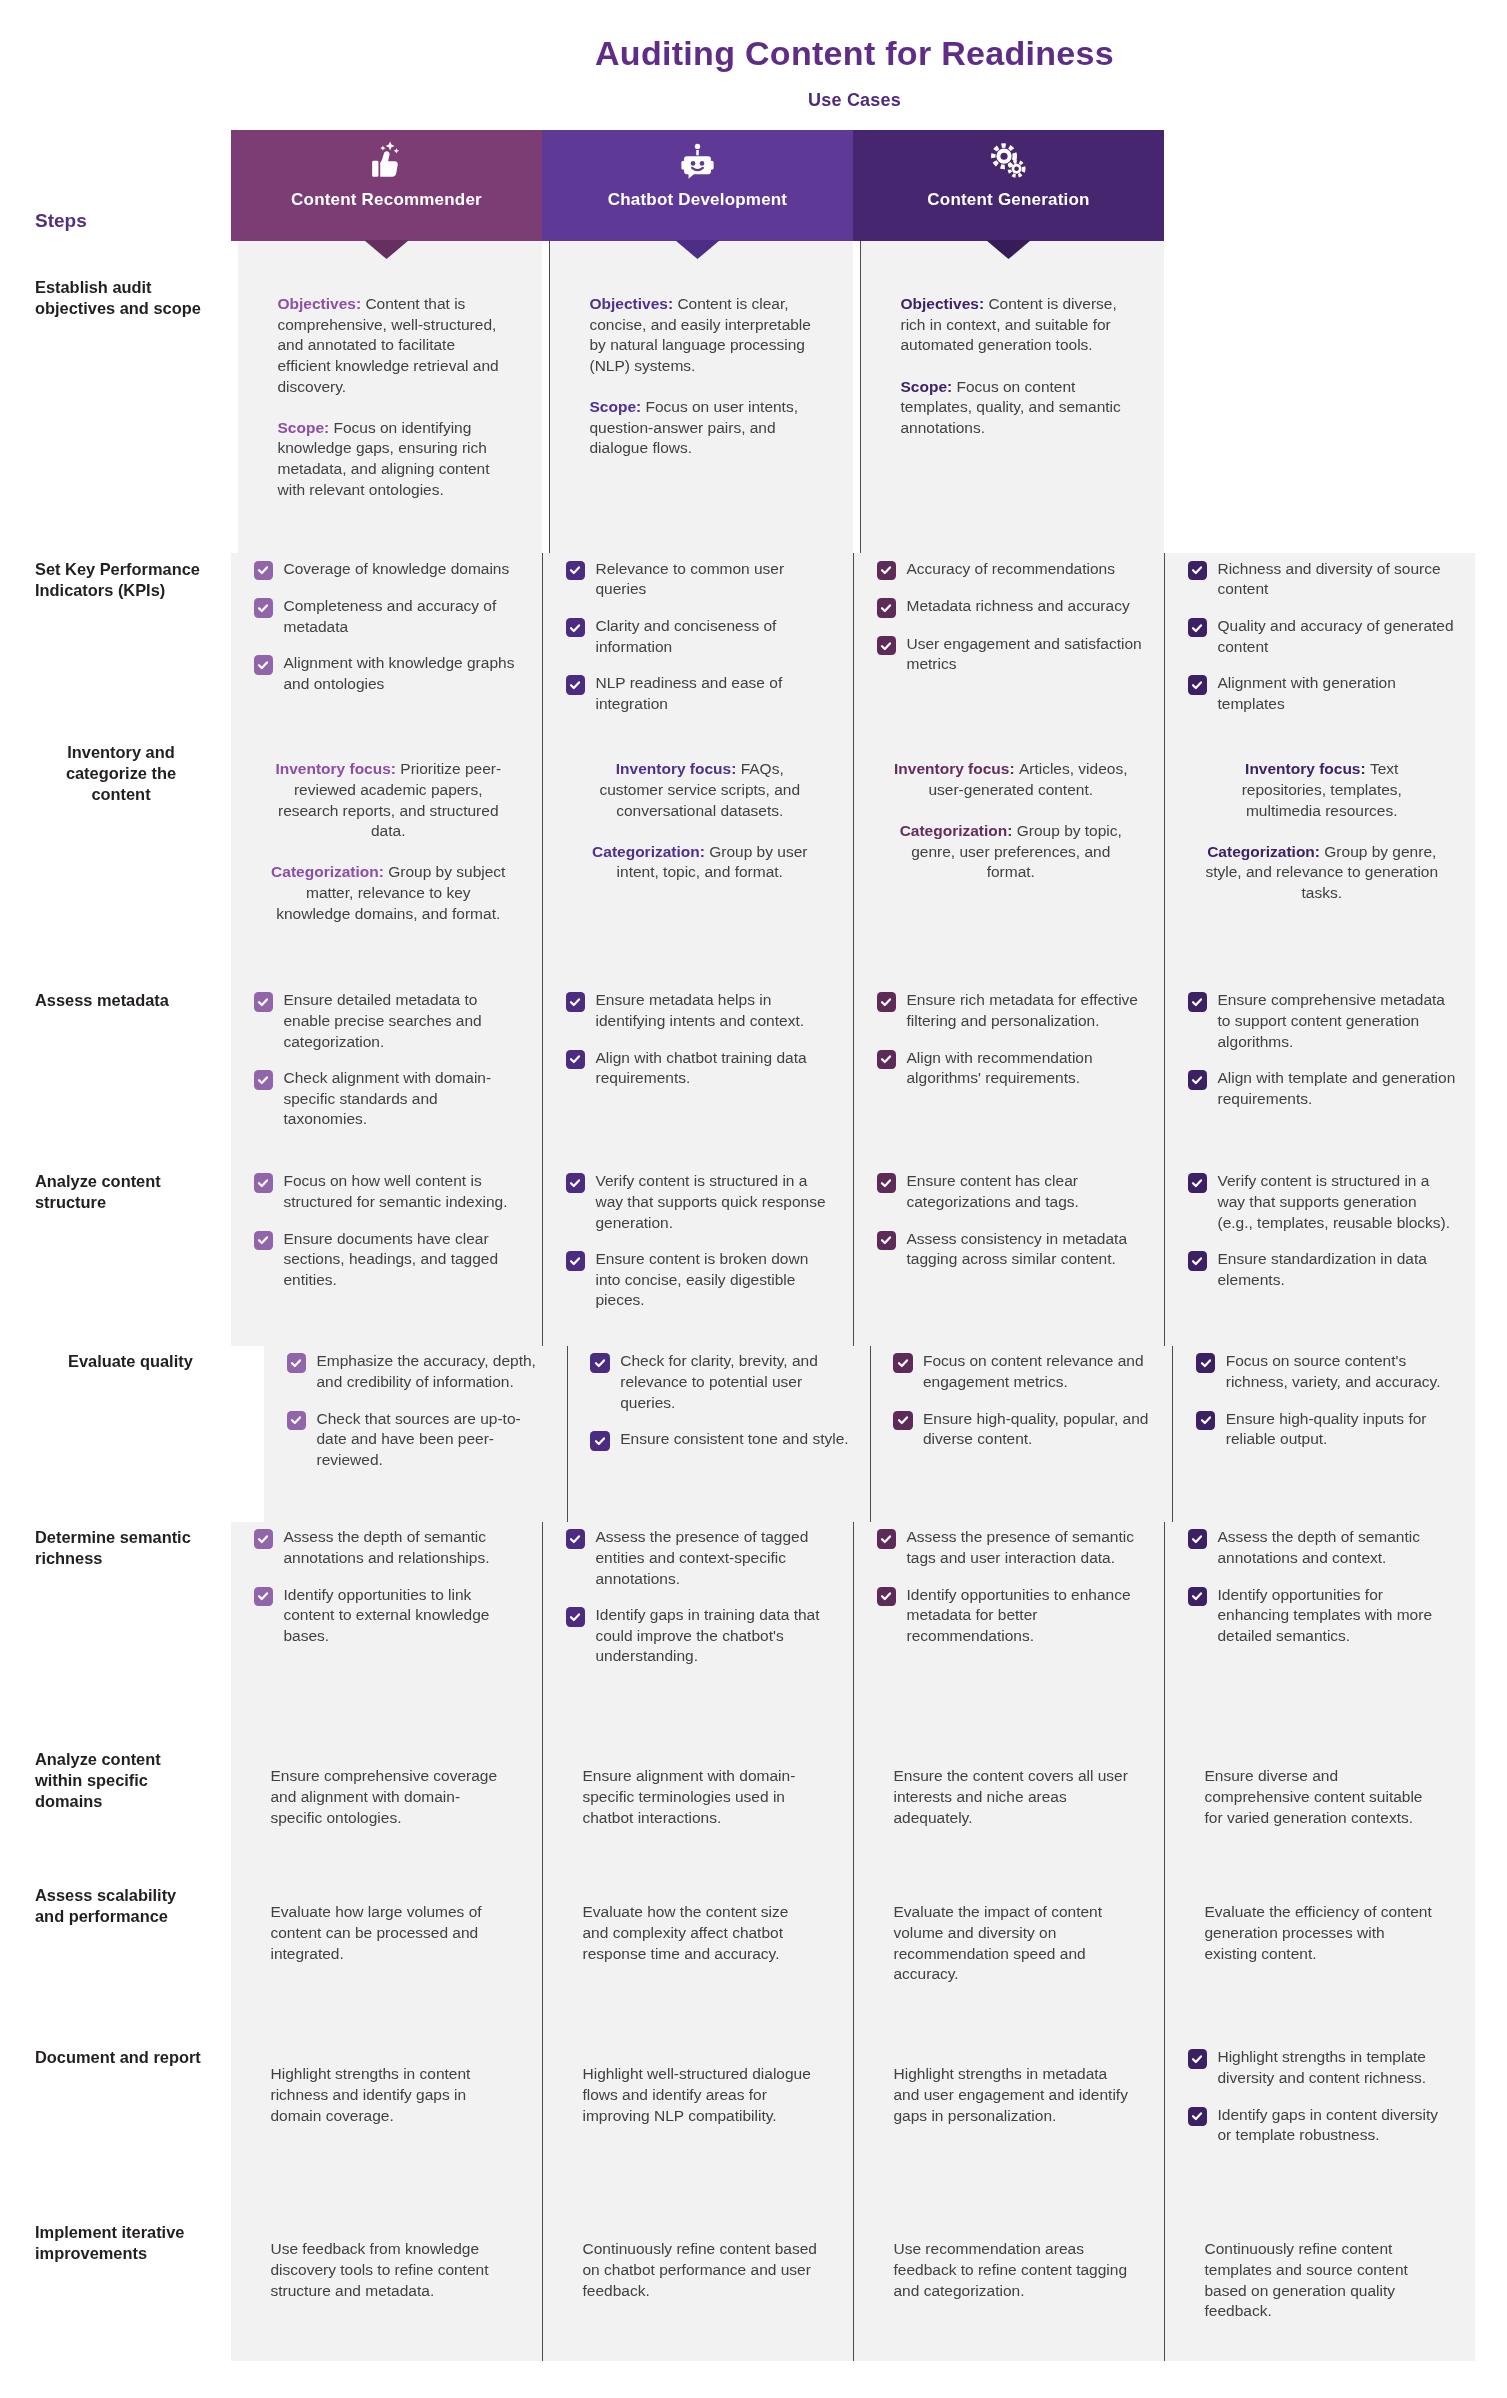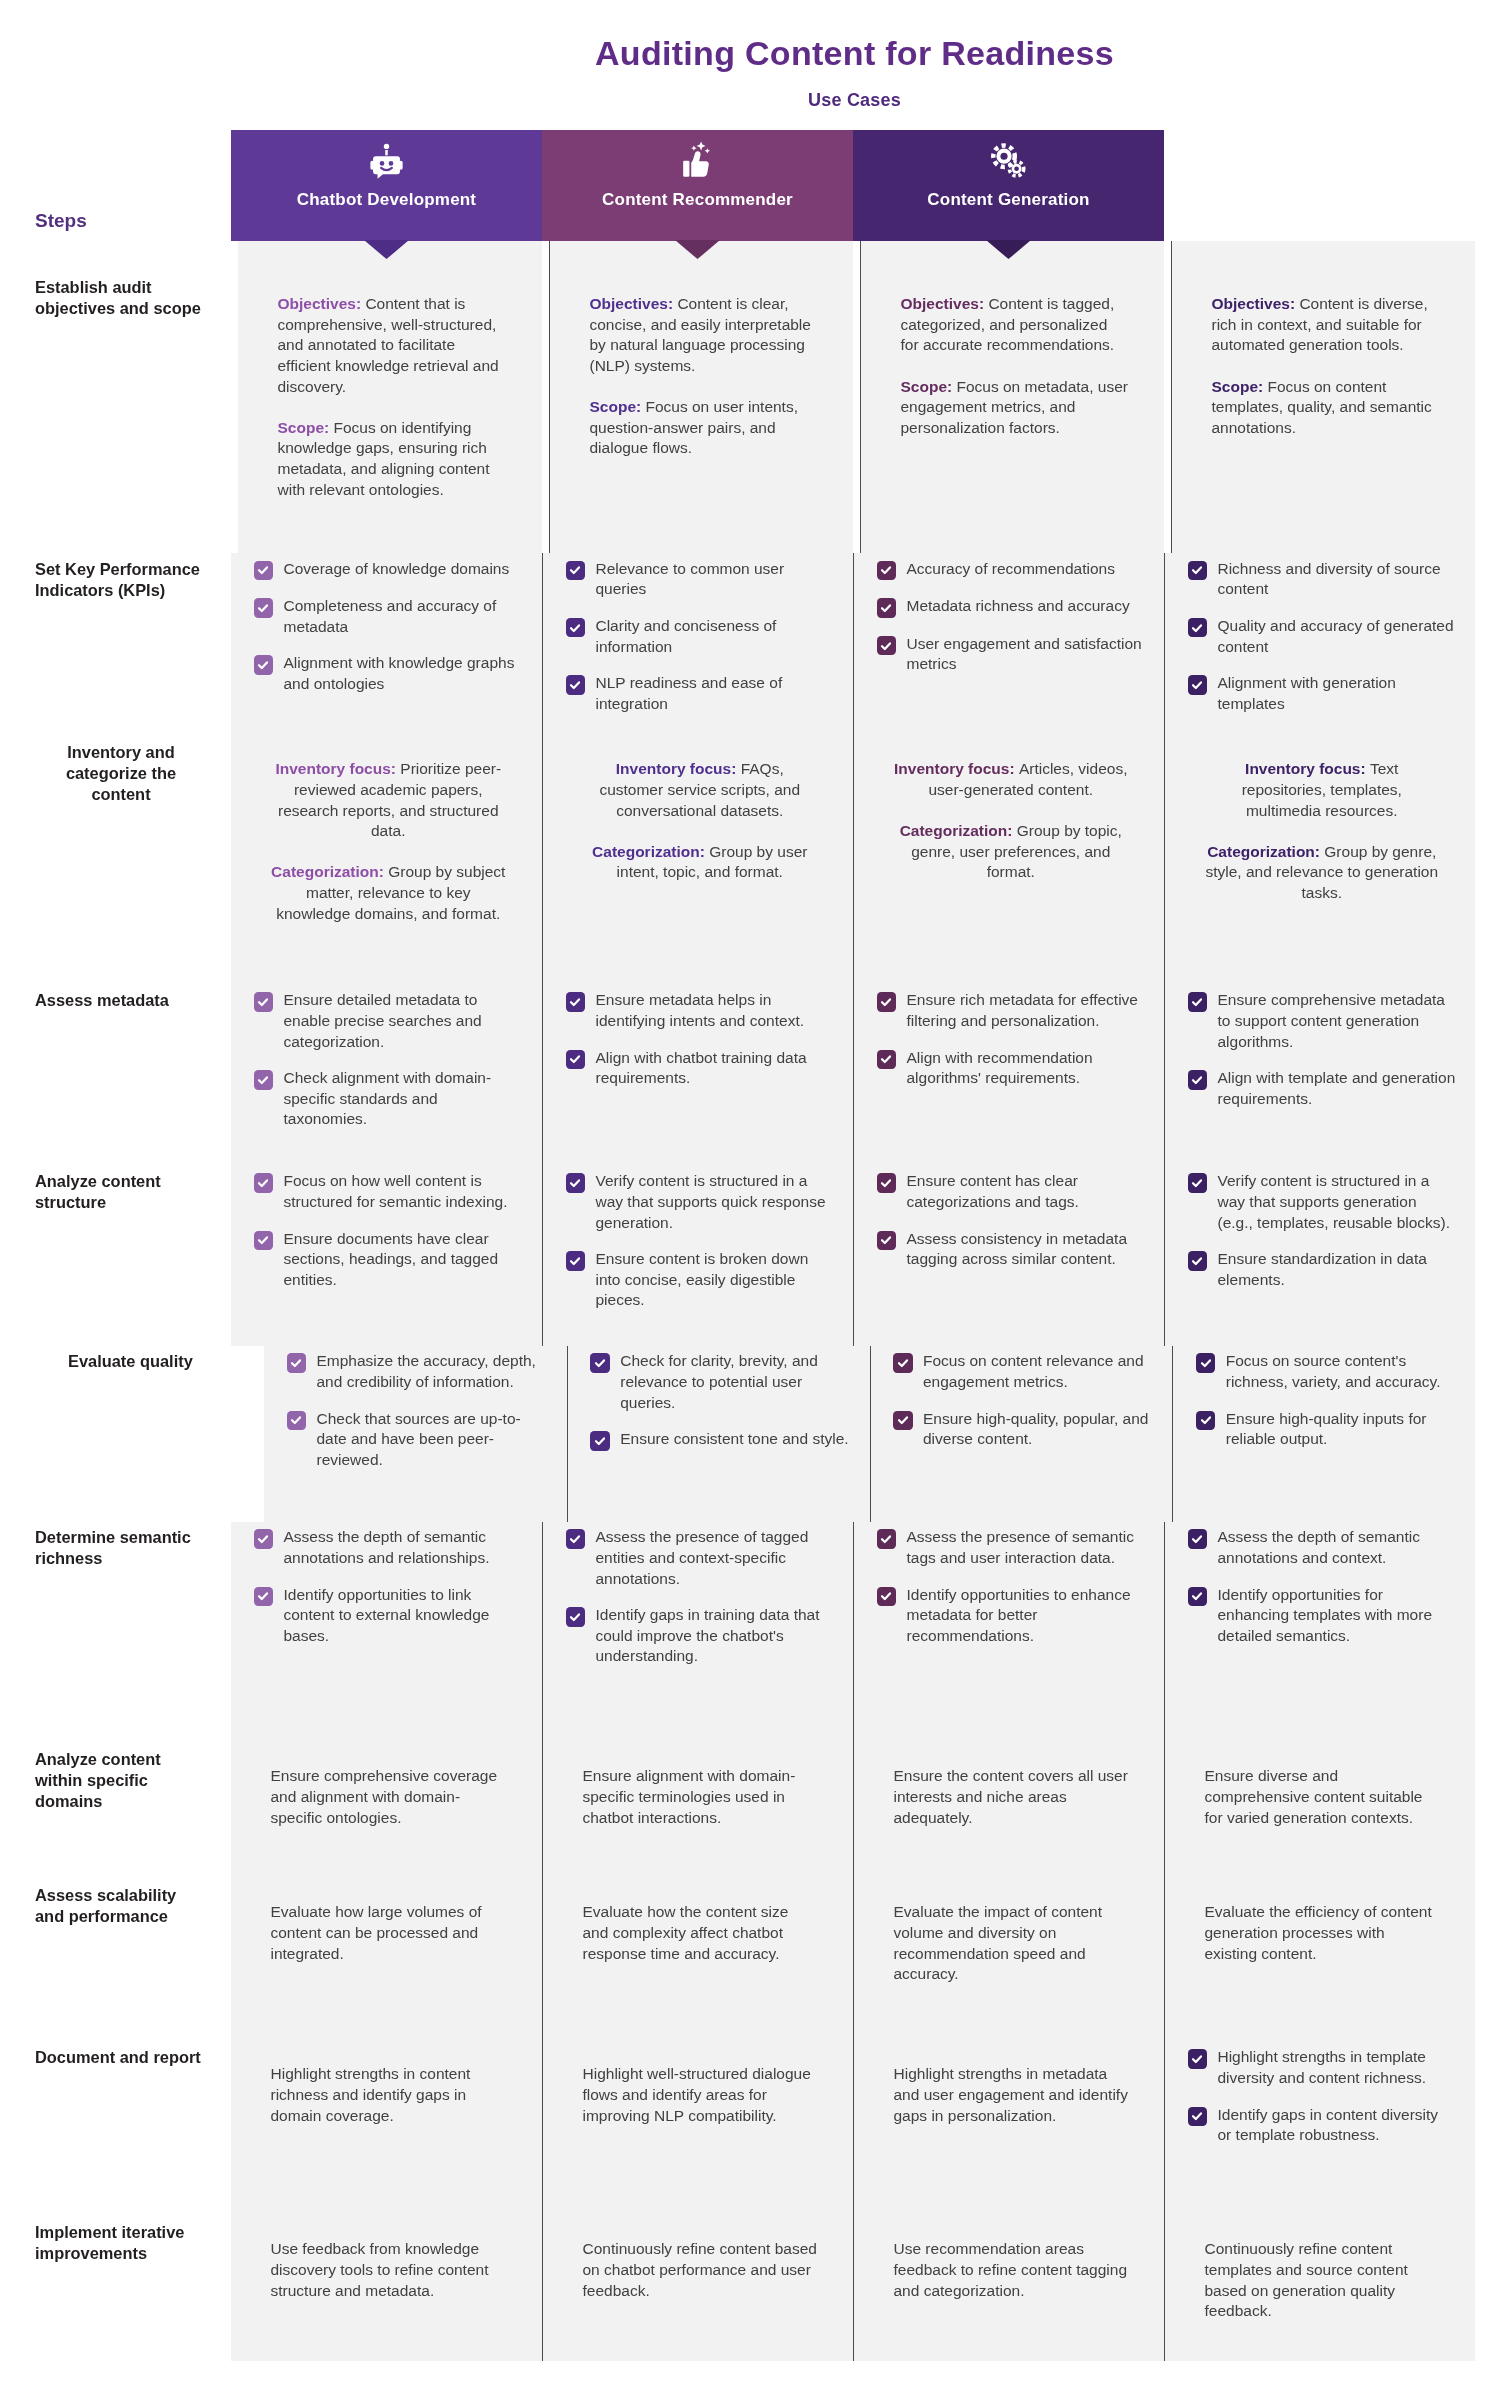--- a/index.html
+++ b/index.html
@@ -46,51 +46,51 @@
     <h1>Auditing Content for Readiness</h1>
     <div class="subtitle">Use Cases</div>
   </header>
 
   <div class="band">
     <div class="steps-cell">
       <span>Steps</span>
     </div>
 
 
+    <div class="hcell" style="background: rgb(123, 61, 116);">
+      <span class="hicon">
+        <svg viewBox="0 0 48 48" style="color: rgb(123, 61, 116);">
+          <rect x="8" y="22" width="7" height="18" rx="1.5" fill="#fff"></rect>
+          <path d="M17 40 h13.5 c2.2 0 4 -1.6 4.3 -3.7 l1.8 -10 c.3 -2 -1.2 -3.8 -3.2 -3.8 h-7.6 l1.6 -7.2 c.4 -2 -1.1 -3.8 -3.1 -3.8 c-1.4 0 -2.7 .9 -3.1 2.3 l-2.3 7.4 -1.9 3 Z" fill="#fff"></path>
+          <path d="M20 5 l.9 2.1 L23 8 l-2.1 .9 L20 11 l-.9 -2.1 L17 8 l2.1 -.9 Z" fill="#fff"></path>
+          <path d="M28 0.5 l1.5 3.5 L33 5.5 l-3.5 1.5 L28 10.5 l-1.5 -3.5 L23 5.5 l3.5 -1.5 Z" fill="#fff"></path>
+          <path d="M35 8 l.9 2.1 L38 11 l-2.1 .9 L35 14 l-.9 -2.1 L32 11 l2.1 -.9 Z" fill="#fff"></path>
+        </svg>
+      </span>
+      <span class="hlabel">Content Recommender</span>
+      <span class="harrow" style="background: rgb(101, 48, 96);"></span>
+    </div>
+
     <div class="hcell" style="background: rgb(94, 58, 150);">
       <span class="hicon">
         <svg viewBox="0 0 48 48" style="color: rgb(94, 58, 150);">
           <circle cx="24" cy="6" r="3" fill="#fff"></circle>
           <rect x="22.6" y="10" width="2.8" height="6" fill="#fff"></rect>
           <rect x="6" y="22" width="4" height="10" rx="2" fill="#fff"></rect>
           <rect x="38" y="22" width="4" height="10" rx="2" fill="#fff"></rect>
           <path d="M12 17 h24 a3 3 0 0 1 3 3 v14 a3 3 0 0 1 -3 3 H20 l-6 5 v-5 h-2 a3 3 0 0 1 -3 -3 V20 a3 3 0 0 1 3 -3 Z" fill="#fff"></path>
           <circle cx="19" cy="25" r="2.6" fill="currentColor"></circle>
           <circle cx="29" cy="25" r="2.6" fill="currentColor"></circle>
           <path d="M18 30 q6 5 12 0" stroke="currentColor" stroke-width="2.5" fill="none" stroke-linecap="round"></path>
         </svg>
       </span>
       <span class="hlabel">Chatbot Development</span>
       <span class="harrow" style="background: rgb(77, 45, 133);"></span>
     </div>
 
-    <div class="hcell" style="background: rgb(123, 61, 116);">
-      <span class="hicon">
-        <svg viewBox="0 0 48 48" style="color: rgb(123, 61, 116);">
-          <rect x="8" y="22" width="7" height="18" rx="1.5" fill="#fff"></rect>
-          <path d="M17 40 h13.5 c2.2 0 4 -1.6 4.3 -3.7 l1.8 -10 c.3 -2 -1.2 -3.8 -3.2 -3.8 h-7.6 l1.6 -7.2 c.4 -2 -1.1 -3.8 -3.1 -3.8 c-1.4 0 -2.7 .9 -3.1 2.3 l-2.3 7.4 -1.9 3 Z" fill="#fff"></path>
-          <path d="M20 5 l.9 2.1 L23 8 l-2.1 .9 L20 11 l-.9 -2.1 L17 8 l2.1 -.9 Z" fill="#fff"></path>
-          <path d="M28 0.5 l1.5 3.5 L33 5.5 l-3.5 1.5 L28 10.5 l-1.5 -3.5 L23 5.5 l3.5 -1.5 Z" fill="#fff"></path>
-          <path d="M35 8 l.9 2.1 L38 11 l-2.1 .9 L35 14 l-.9 -2.1 L32 11 l2.1 -.9 Z" fill="#fff"></path>
-        </svg>
-      </span>
-      <span class="hlabel">Content Recommender</span>
-      <span class="harrow" style="background: rgb(101, 48, 96);"></span>
-    </div>
-
     <div class="hcell" style="background: rgb(70, 38, 110);">
       <span class="hicon">
         <svg viewBox="0 0 48 48" style="color: rgb(70, 38, 110);">
           <circle cx="19" cy="17" r="12" fill="none" stroke="#fff" stroke-width="5" stroke-dasharray="4.7 4.2"></circle>
           <circle cx="19" cy="17" r="8.5" fill="#fff"></circle>
           <circle cx="19" cy="17" r="4" fill="currentColor"></circle>
           <circle cx="33" cy="31" r="8" fill="none" stroke="#fff" stroke-width="4" stroke-dasharray="3.6 3.2"></circle>
           <circle cx="33" cy="31" r="5.5" fill="#fff"></circle>
           <circle cx="33" cy="31" r="2.6" fill="currentColor"></circle>
         </svg>
@@ -105,24 +105,20 @@
         <div class="step">Establish audit objectives and scope</div>
         <div class="cell">
           <p class="para"><strong class="lead" style="color: rgb(141, 78, 166);">Objectives: </strong>Content that is comprehensive, well-structured, and annotated to facilitate efficient knowledge retrieval and discovery.</p>
           <p class="para"><strong class="lead" style="color: rgb(141, 78, 166);">Scope: </strong>Focus on identifying knowledge gaps, ensuring rich metadata, and aligning content with relevant ontologies.</p>
         </div>
         <div class="cell bordered">
           <p class="para"><strong class="lead" style="color: rgb(80, 48, 143);">Objectives: </strong>Content is clear, concise, and easily interpretable by natural language processing (NLP) systems.</p>
           <p class="para"><strong class="lead" style="color: rgb(80, 48, 143);">Scope: </strong>Focus on user intents, question-answer pairs, and dialogue flows.</p>
         </div>
         <div class="cell bordered">
-          <p class="para"><strong class="lead" style="color: rgb(101, 44, 94);">Objectives: </strong>Content is tagged, categorized, and personalized for accurate recommendations.</p>
-          <p class="para"><strong class="lead" style="color: rgb(101, 44, 94);">Scope: </strong>Focus on metadata, user engagement metrics, and personalization factors.</p>
-        </div>
-        <div class="cell bordered">
           <p class="para"><strong class="lead" style="color: rgb(62, 34, 104);">Objectives: </strong>Content is diverse, rich in context, and suitable for automated generation tools.</p>
           <p class="para"><strong class="lead" style="color: rgb(62, 34, 104);">Scope: </strong>Focus on content templates, quality, and semantic annotations.</p>
         </div>
       </div>
       <div class="trow" style="min-height: 183px;">
         <div class="step">Set Key Performance Indicators (KPIs)</div>
         <div class="cell">
           <div class="check-item">
             <span class="checkbox" style="background: rgb(146, 101, 171);">
               <svg viewBox="0 0 12 12">

